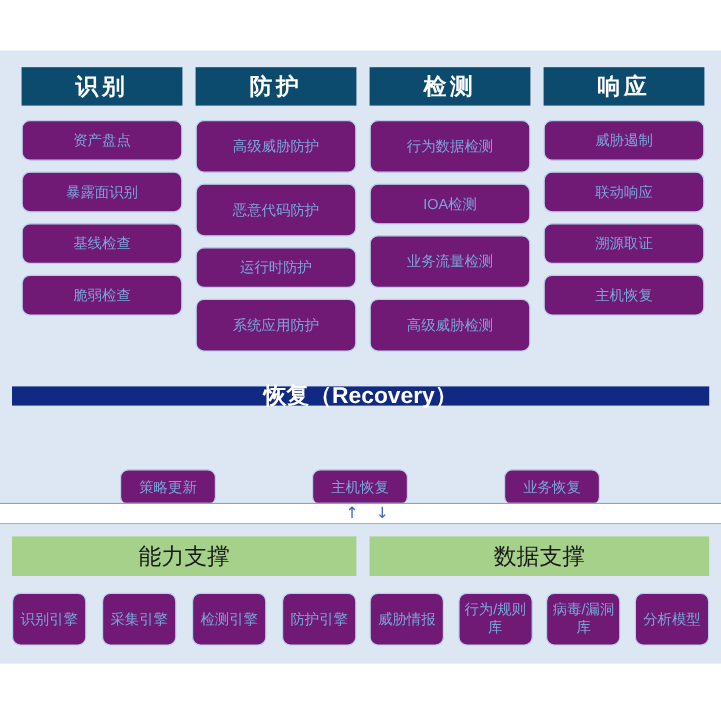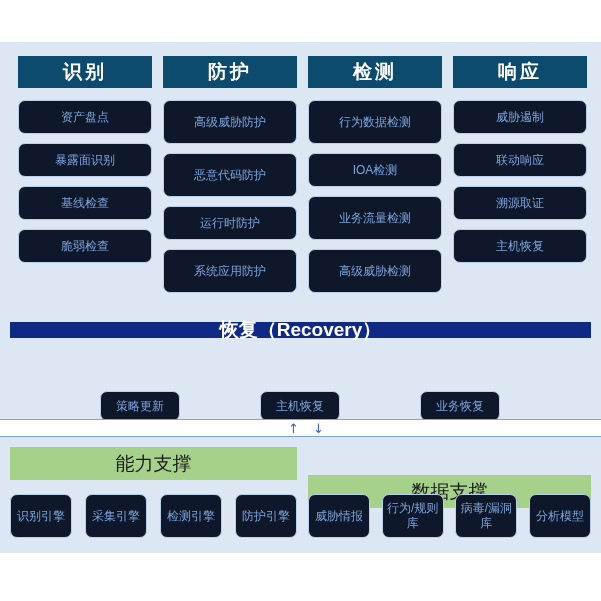--- a/index.html
+++ b/index.html
@@ -76,21 +76,21 @@
     font-size: 19px;
     font-weight: bold;
     letter-spacing: 3px;
     display: flex;
     align-items: center;
     justify-content: center;
     margin-bottom: 12px;
   }
 
   .chip {
-    background: #0f172a;
+    background: #701a75;
     border: 1px solid #b9d0ea;
     border-radius: 7px;
     color: #7ba4db;
     font-size: 12px;
     line-height: 16px;
     text-align: center;
     padding: 6px 4px;
     margin-bottom: 9px;
     min-height: 34px;
     display: flex;
@@ -142,21 +142,21 @@
   .support-header {
     height: 33px;
     background: #a6d18a;
     color: #1a1a1a;
     font-size: 19px;
     display: flex;
     align-items: center;
     justify-content: center;
   }
   .support-header.cap  { width: 287px; }
-  .support-header.data { width: 283px; margin-top: 28px; }
+  .support-header.data { width: 283px; }
 
   .support-chips {
     position: absolute;
     left: 10px;
     top: 494px;
     width: 581px;
     display: flex;
     justify-content: space-between;
     align-items: flex-end;
   }

